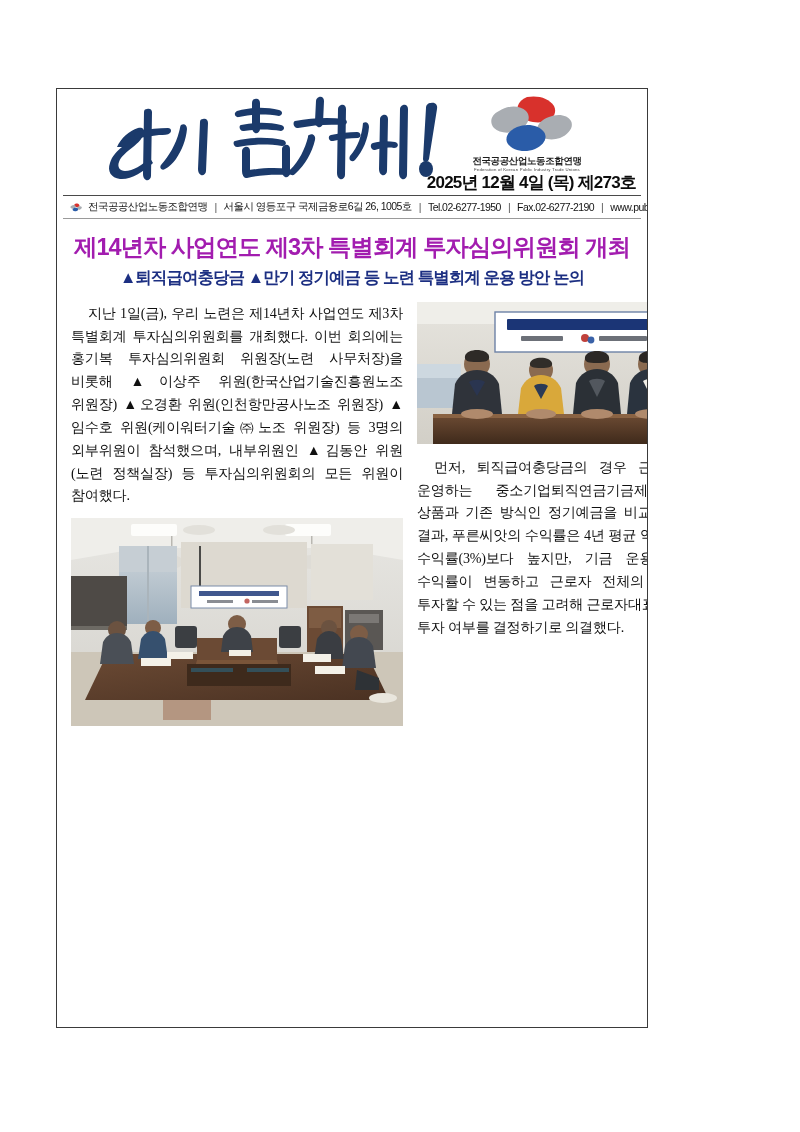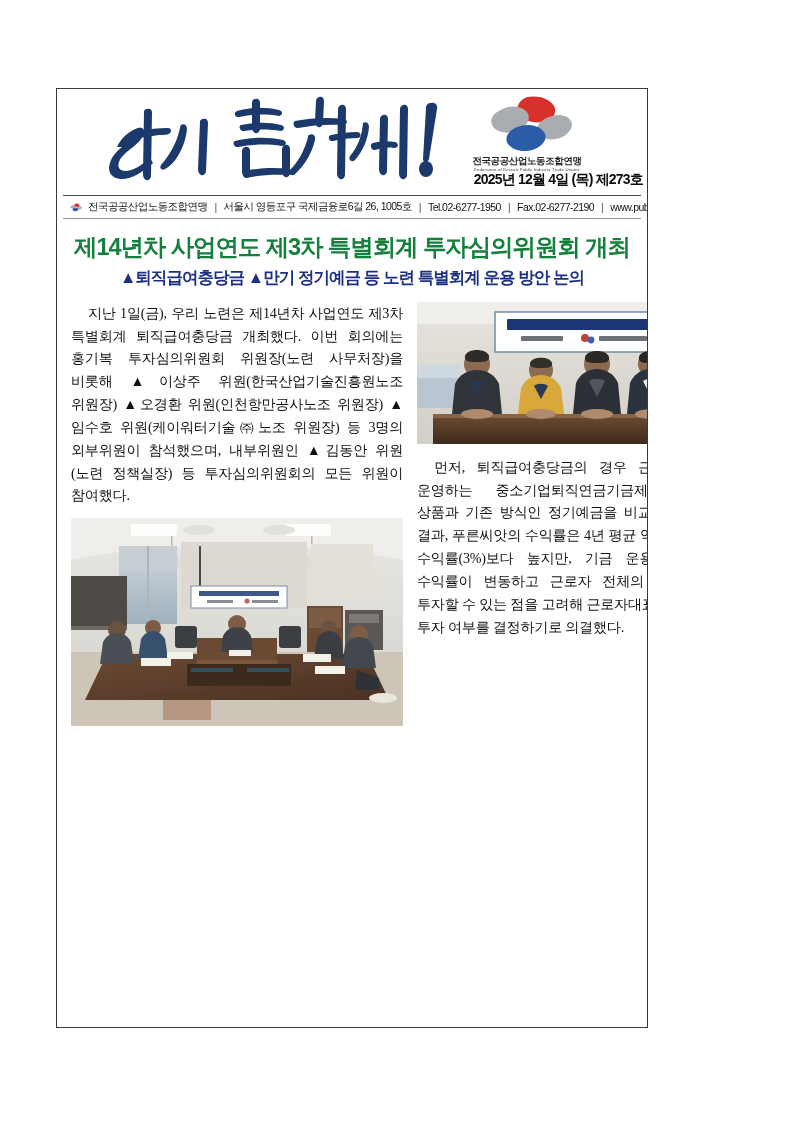--- a/index.html
+++ b/index.html
@@ -68,24 +68,24 @@
     font-family: "Liberation Sans", sans-serif;
     font-size: 4.2px;
     letter-spacing: 0.2px;
     color: #3c3c3c;
     margin-top: 1px;
     transform: scaleX(1.02);
   }
 
   .issue-line {
     position: absolute;
-    right: 4px;
+    right: 11px;
     top: 82px;
     font-family: "Liberation Sans", sans-serif;
-    font-size: 14px;
+    font-size: 17px;
     font-weight: bold;
     letter-spacing: -0.8px;
     color: #0d0d0d;
     white-space: nowrap;
   }
 
   
   .rule {
     height: 1px;
     background: #4a4a4a;
@@ -113,21 +113,21 @@
 
   
   .headline-wrap {
     text-align: center;
     padding: 14px 10px 0;
   }
   .headline {
     font-family: "Liberation Sans", sans-serif;
     font-size: 23.5px;
     font-weight: bold;
-    color: #15803d;
+    color: #a21caf;
     letter-spacing: -1.1px;
     line-height: 1.2;
     white-space: nowrap;
   }
   .subhead {
     font-family: "Liberation Sans", sans-serif;
     font-size: 16.5px;
     font-weight: bold;
     color: #1c2f82;
     letter-spacing: -0.95px;
@@ -254,21 +254,21 @@
   <div class="rule-thin"></div>
 
   <div class="headline-wrap">
     <div class="headline">제14년차 사업연도 제3차 특별회계 투자심의위원회 개최</div>
     <div class="subhead">▲퇴직급여충당금 ▲만기 정기예금 등 노련 특별회계 운용 방안 논의</div>
   </div>
 
   <div class="columns">
 
     <div class="col">
-      <p class="body">지난 1일(금), 우리 노련은 제14년차 사업연도 제3차 특별회계 퇴직급여충당금 개최했다. 이번 회의에는 홍기복 투자심의위원회 위원장(노련 사무처장)을 비롯해 ▲이상주 위원(한국산업기술진흥원노조 위원장) ▲오경환 위원(인천항만공사노조 위원장) ▲임수호 위원(케이워터기술㈜노조 위원장) 등 3명의 외부위원이 참석했으며, 내부위원인 ▲김동안 위원(노련 정책실장) 등 투자심의위원회의 모든 위원이 참여했다.</p>
+      <p class="body">지난 1일(금), 우리 노련은 제14년차 사업연도 제3차 특별회계 투자심의위원회를 개최했다. 이번 회의에는 홍기복 투자심의위원회 위원장(노련 사무처장)을 비롯해 ▲이상주 위원(한국산업기술진흥원노조 위원장) ▲오경환 위원(인천항만공사노조 위원장) ▲임수호 위원(케이워터기술㈜노조 위원장) 등 3명의 외부위원이 참석했으며, 내부위원인 ▲김동안 위원(노련 정책실장) 등 투자심의위원회의 모든 위원이 참여했다.</p>
 
       <div class="photo photo-mid">
         <svg viewBox="0 0 332 208" xmlns="http://www.w3.org/2000/svg">
           <defs>
             <linearGradient id="wallG" x1="0" y1="0" x2="0" y2="1">
               <stop offset="0" stop-color="#e8e7e3"></stop>
                 <stop offset="1" stop-color="#d3d1cb"></stop>
             </linearGradient>
             <linearGradient id="tblG" x1="0" y1="0" x2="1" y2="1">
               <stop offset="0" stop-color="#6b4a34"></stop>

